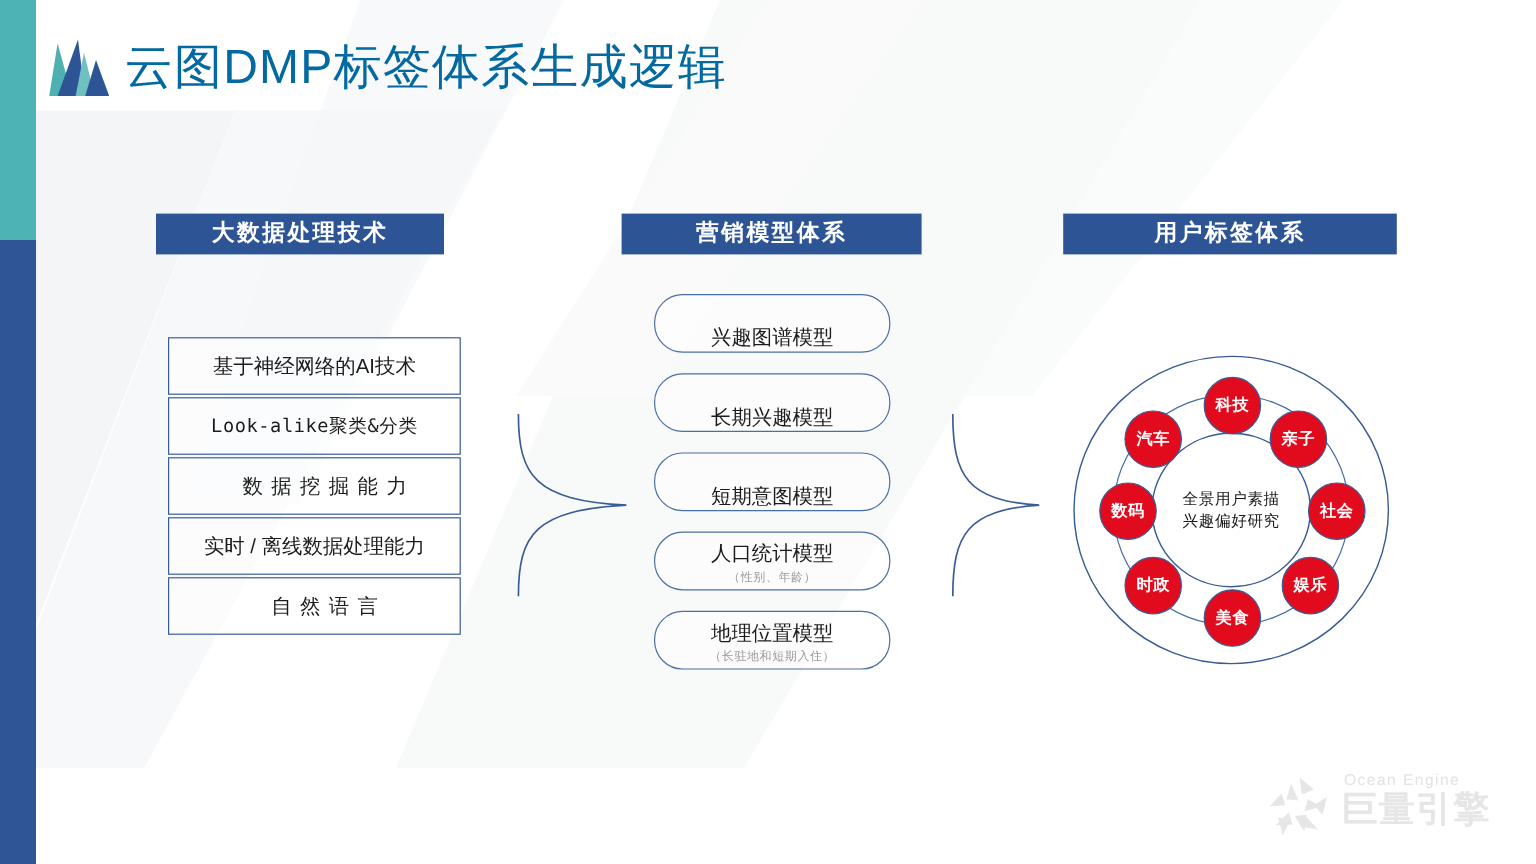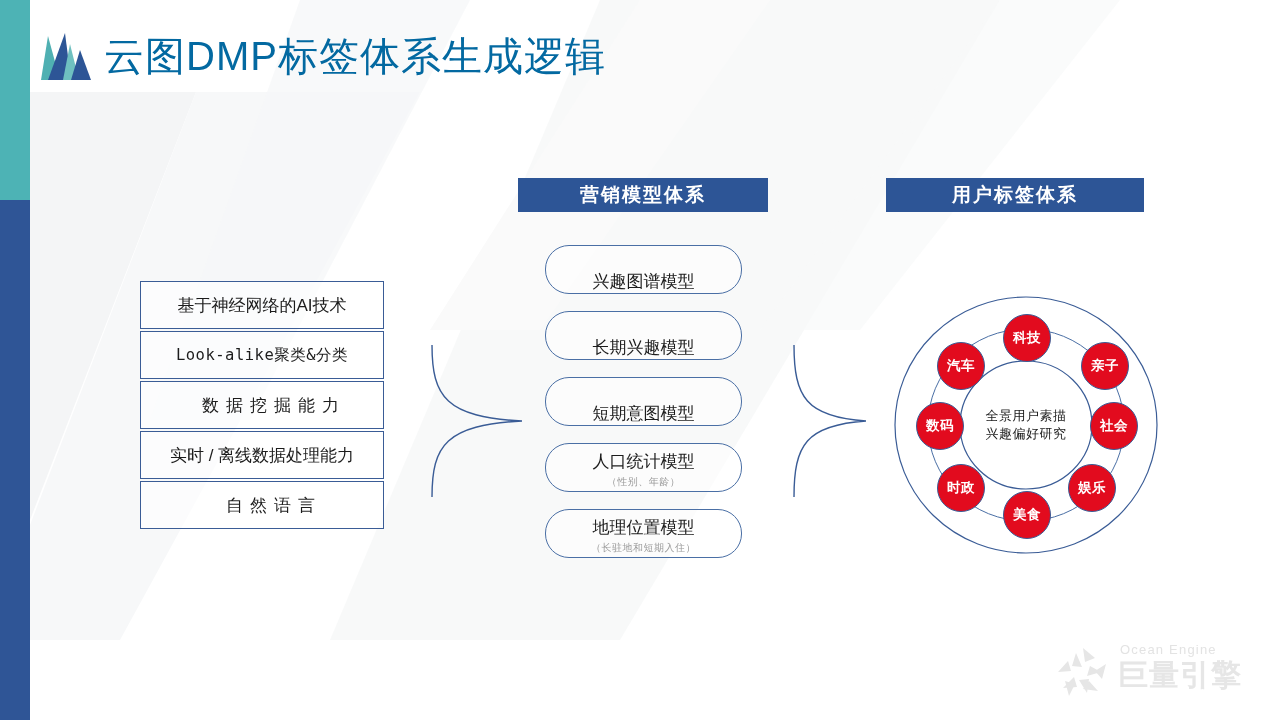--- a/index.html
+++ b/index.html
@@ -30,21 +30,21 @@
 
   
   .col{position:absolute;z-index:4;}
   .col-head{
     color:#ffffff;background:#2D5596;
     font-size:19px;font-weight:bold;letter-spacing:2px;
     text-align:center;line-height:34px;height:34px;
   }
   #col-left  {left:130px; top:178px; width:240px;}
   #col-mid   {left:518px; top:178px; width:250px;}
-  #col-right {left:886px; top:178px; width:258px;}
+  #col-right {left:886px; top:178px; width:278px;}
 
   
   .rect-list{position:absolute;left:140px;top:281px;width:244px;z-index:4;}
   .rect-item{
     height:46px;border:1px solid #3A5C96;background:rgba(255,255,255,.6);
     margin-bottom:2px;display:flex;align-items:center;justify-content:center;
     font-size:17px;color:#1c1c1c;white-space:nowrap;
   }
   .rect-item.sp{letter-spacing:7px;text-indent:7px;padding-left:17px;}
   .rect-item.mono{font-family:"DejaVu Sans Mono","Liberation Mono",monospace;font-size:15.5px;letter-spacing:.5px;}
@@ -111,20 +111,23 @@
   <div class="header">
     <svg class="logo-mark" viewBox="0 0 56 52">
       <polygon points="3,50 10,6 22,50" fill="#4FB0B2"></polygon>
       <polygon points="10,50 27,3 33,50" fill="#2D5596"></polygon>
       <polygon points="25,50 32,14 41,50" fill="#6FC0C0"></polygon>
       <polygon points="33,50 42,20 53,50" fill="#2D5596"></polygon>
     </svg>
     <div class="page-title">云图DMP标签体系生成逻辑</div>
   </div>
 
+  <div class="col" id="col-left">
+    <div class="col-head">大数据处理技术</div>
+  </div>
   <div class="col" id="col-mid">
     <div class="col-head">营销模型体系</div>
   </div>
   <div class="col" id="col-right">
     <div class="col-head">用户标签体系</div>
   </div>
 
   <div class="rect-list">
     <div class="rect-item">
       <span>基于神经网络的AI技术</span>
@@ -178,21 +181,21 @@
     </svg>
 
     <div class="wheel-center-text">
       <div>全景用户素描</div>
       <div>兴趣偏好研究</div>
     </div>
 
     <div class="node" style="left:111px; top:20px;">
         <span>科技</span>
       </div>
-    <div class="node" style="left:189px; top:48px;align-items:center;">
+    <div class="node" style="left:166px; top:48px;align-items:center;">
         <span>亲子</span>
       </div>
     <div class="node" style="left:198px; top:108px;">
         <span>社会</span>
       </div>
     <div class="node" style="left:176px; top:170px;">
         <span>娱乐</span>
       </div>
     <div class="node" style="left:111px; top:197px;">
         <span>美食</span>

